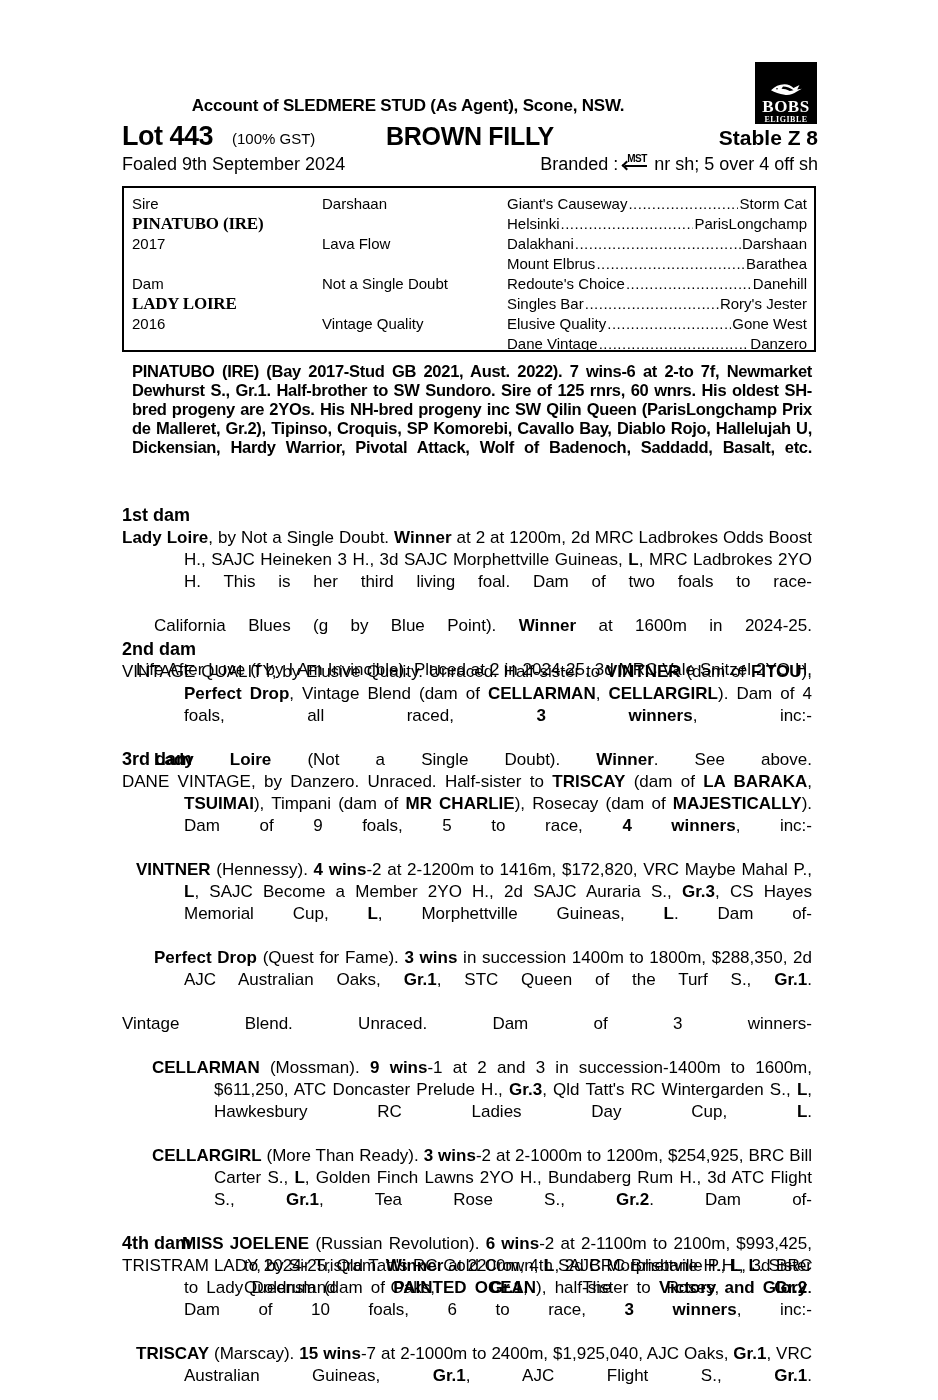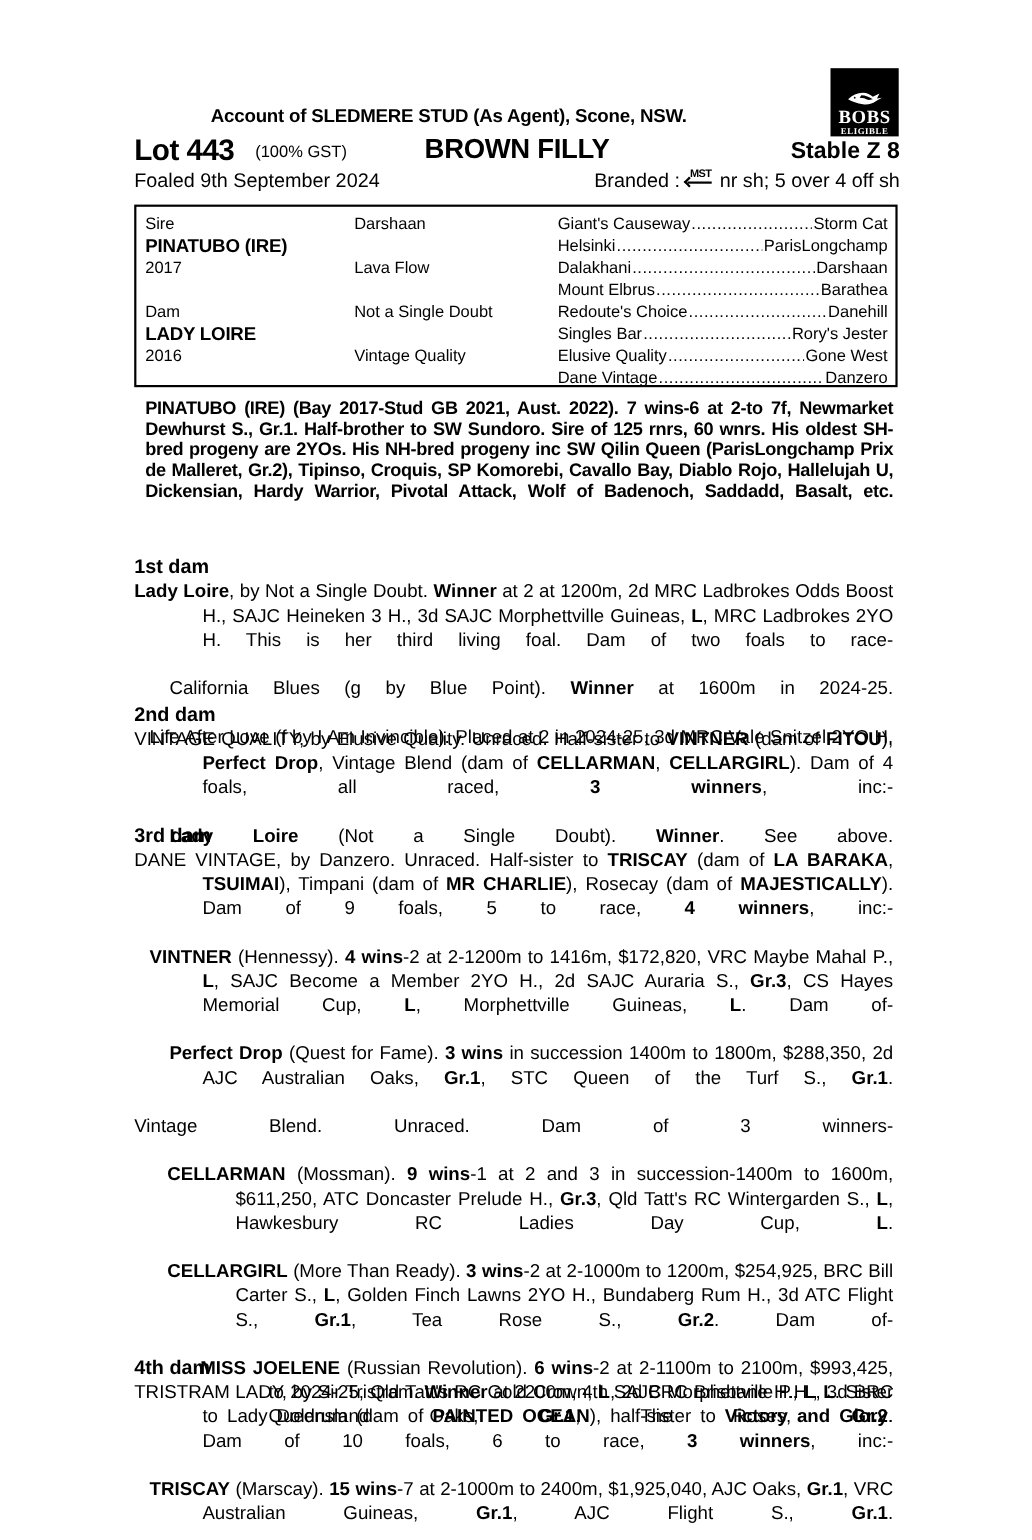--- a/index.html
+++ b/index.html
@@ -171,20 +171,21 @@
     white-space: nowrap;
     overflow: hidden;
   }
   .ped-line.blank { visibility: hidden; }
   .ped-bold {
     font-size: 17px;
     font-weight: bold;
     line-height: 20px;
     height: 20px;
     letter-spacing: -0.2px;
+    font-family: Liberation Serif, serif;
   }
   .dotrow {
     display: flex;
     align-items: flex-end;
     font-size: 15px;
     line-height: 20px;
     height: 20px;
     width: 300px;
     white-space: nowrap;
   }

